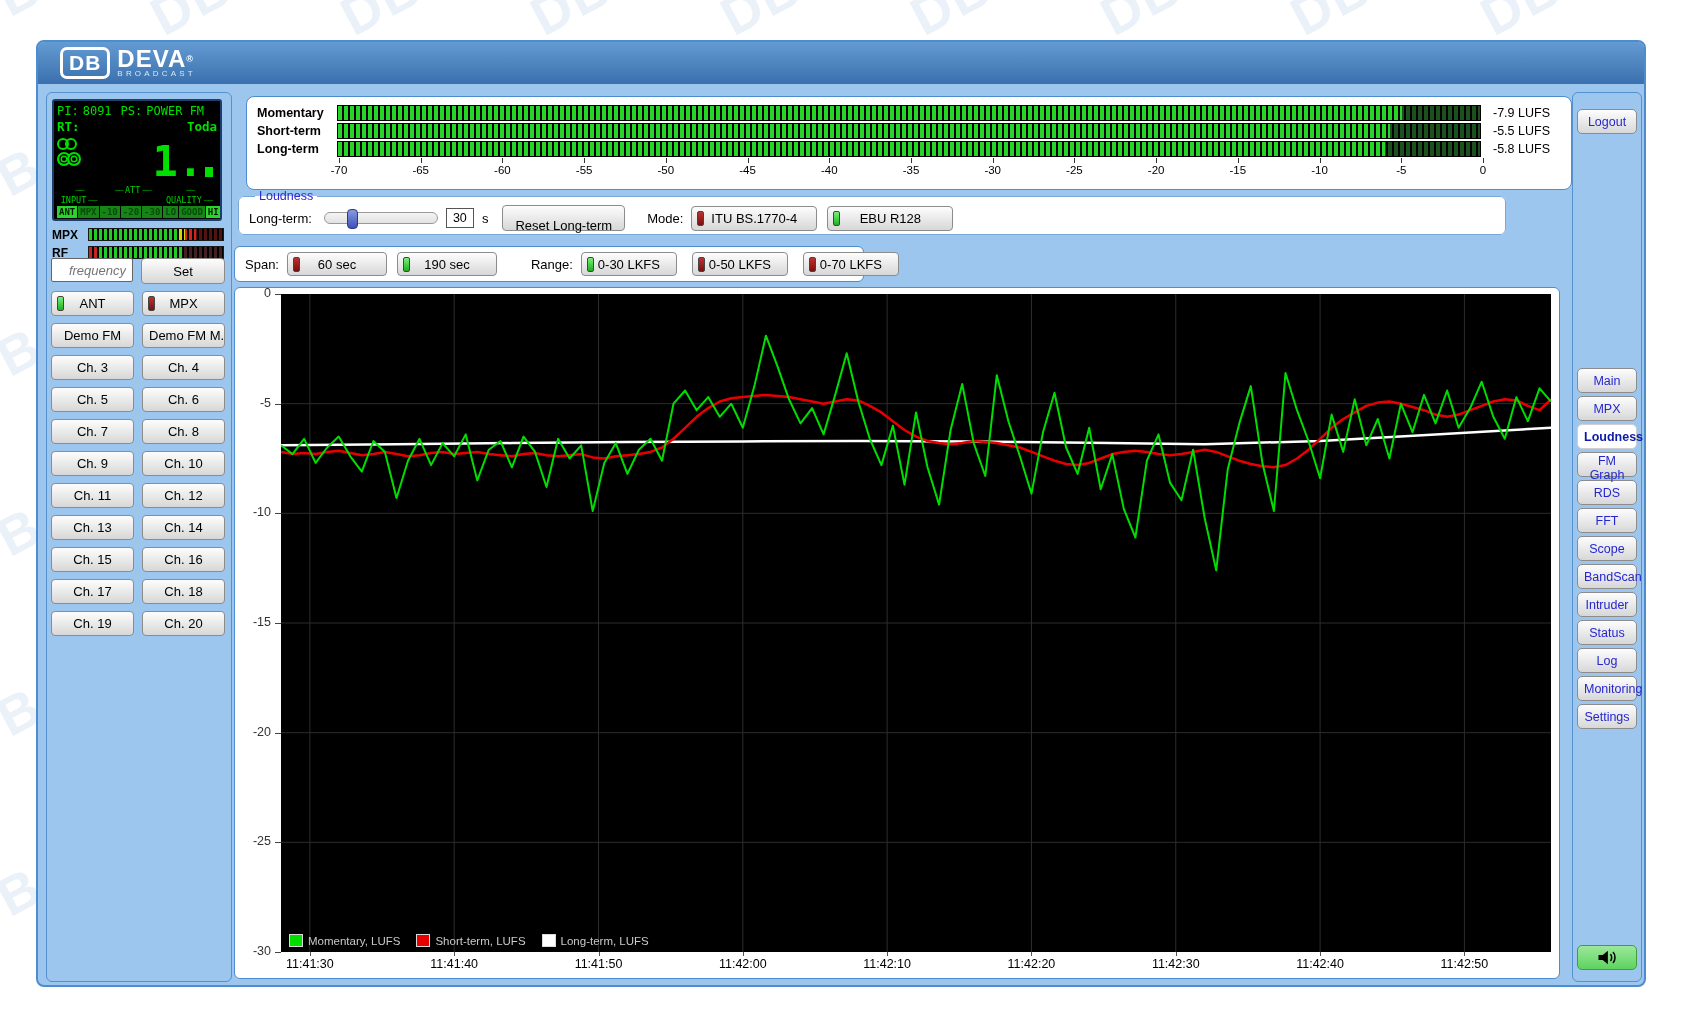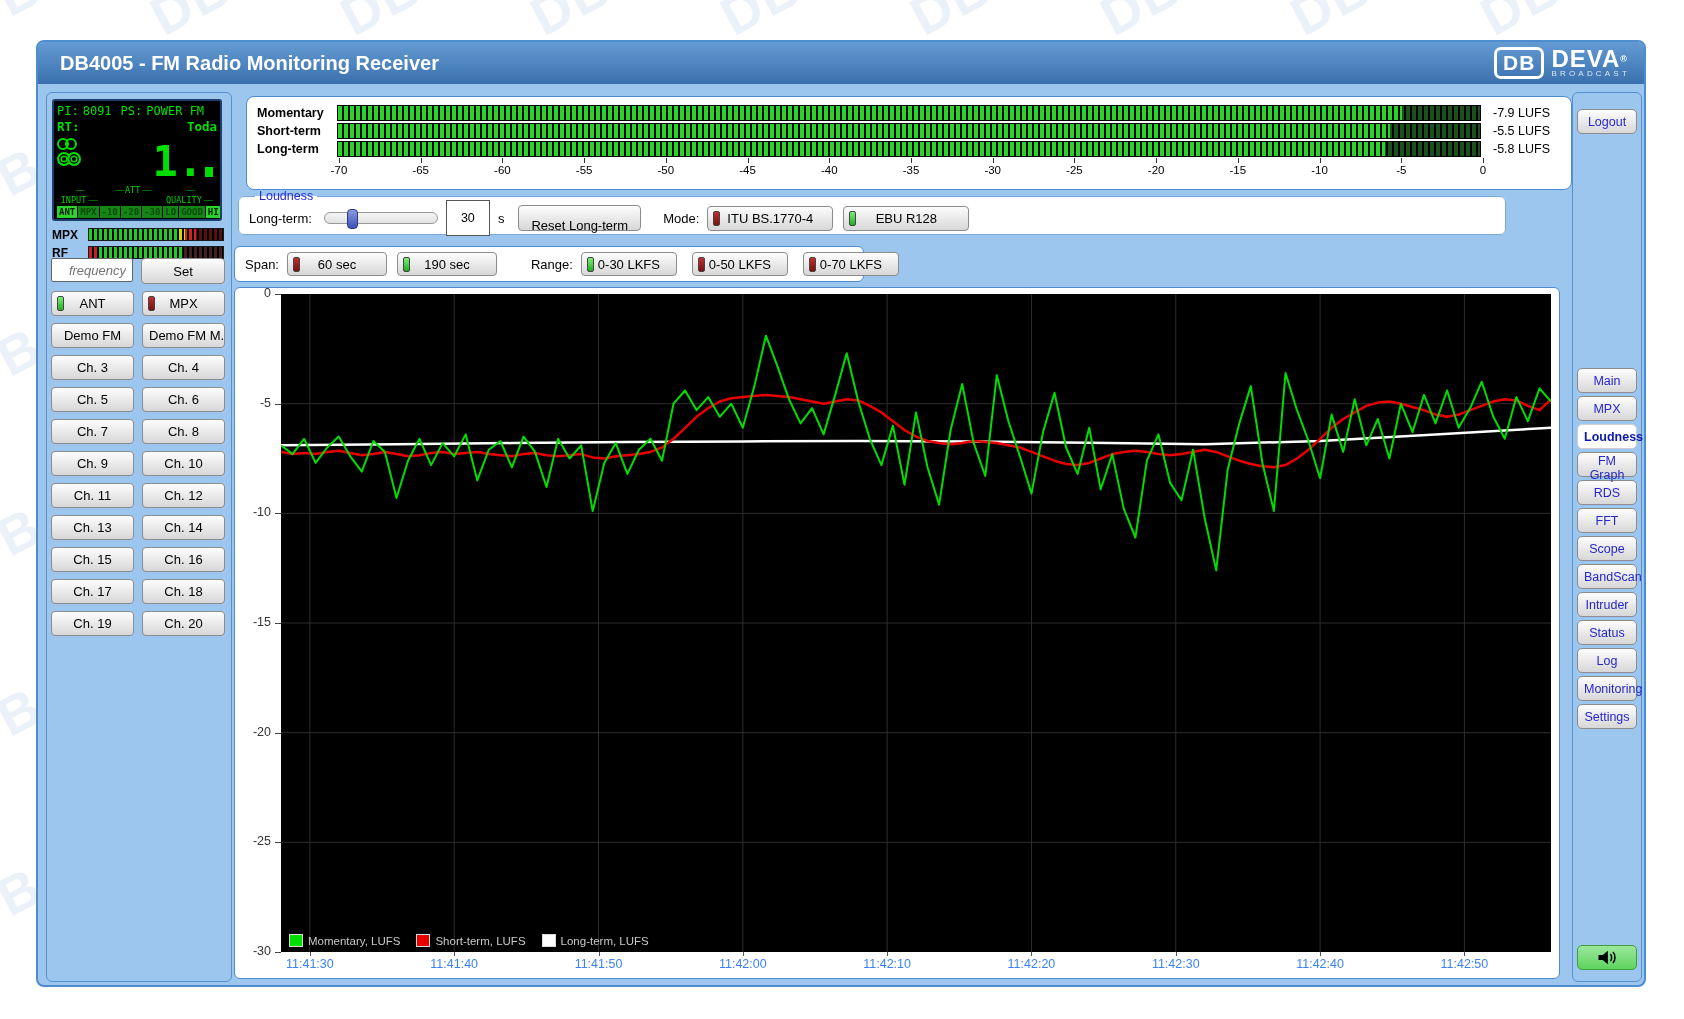--- a/index.html
+++ b/index.html
@@ -92,41 +92,41 @@
   .ticklabel{position:absolute;top:6px;transform:translateX(-50%);font-size:11.5px;color:#000;}
   
   .loud-box{position:absolute;left:200px;top:147px;width:1268px;height:46px;background:#fff;
     border:1px solid #7aa8d8;border-radius:6px;margin:0;padding:0 10px;box-sizing:border-box;}
   .loud-box legend{color:#2a2ad0;font-size:12.5px;padding:0 4px;margin-left:6px;}
   .loud-row{display:flex;align-items:center;height:30px;gap:8px;font-size:13px;color:#000;}
   .slider{width:112px;height:10px;border:1px solid #999;border-radius:6px;background:linear-gradient(#f4f4f4,#e2e2e2);
     position:relative;margin-left:4px;}
   .thumb{position:absolute;left:20%;top:-4px;width:9px;height:18px;background:linear-gradient(#8a9ae0,#3c50b8);
     border:1px solid #283a8a;border-radius:4px;}
-  .num-input{width:26px;height:18px;border:1px solid #555;text-align:center;font-size:12.5px;padding:8px;
+  .num-input{width:26px;height:18px;border:1px solid #555;text-align:center;font-size:12.5px;padding:0;
     font-family:"Liberation Sans",sans-serif;}
   .reset-btn{height:26px;padding:12px 12px;margin-left:6px;}
   .mode-lbl{margin-left:14px;}
   .mode-btn{width:126px;}
   
   .span-box{position:absolute;left:196px;top:204px;width:630px;height:36px;background:#fff;border:1px solid #4d8cce;
     border-radius:6px;display:flex;align-items:center;gap:8px;padding:0 10px;box-sizing:border-box;font-size:13px;color:#000;}
   .span-btn{width:100px;height:24px;}
   .range-lbl{margin-left:26px;}
   .range-btn{width:96px;height:24px;}
   
   .chart-box{position:absolute;left:196px;top:245px;width:1326px;height:692px;background:#fff;
     border:1px solid #4d8cce;border-radius:6px;box-sizing:border-box;}
   .plot{position:absolute;left:46px;top:6px;right:8px;bottom:26px;background:#000;}
   .plot svg{position:absolute;inset:0;width:100%;height:100%;}
   #y-labels{position:absolute;left:0;top:6px;bottom:26px;width:46px;}
   .ylab{position:absolute;right:10px;width:34px;text-align:right;font-size:12.5px;color:#333;}
   .ytick{position:absolute;right:0;width:6px;height:1px;background:#444;}
   #x-labels{position:absolute;left:46px;right:8px;bottom:0;height:26px;}
-  .xlab{position:absolute;top:5px;transform:translateX(-50%);font-size:12.5px;color:#3b82f6;white-space:nowrap;}
+  .xlab{position:absolute;top:5px;transform:translateX(-50%);font-size:12.5px;color:#000000;white-space:nowrap;}
   .xtick{position:absolute;top:0;width:1px;height:4px;background:#555;}
   .legend{position:absolute;left:8px;bottom:5px;display:flex;align-items:center;gap:16px;}
   .leg-item{display:flex;align-items:center;gap:5px;}
   .leg-swatch{width:14px;height:13px;border:1px solid #dadada;box-sizing:border-box;}
   .leg-label{font-size:11.5px;color:#c9c9c9;}
   
   .side-btn{display:block;width:60px;height:25px;margin:0 auto 3px auto;background:linear-gradient(#fdfdfd,#d7d7d7);
     border:1px solid #8c8c8c;border-radius:5px;font-size:12.5px;color:#2626cf;font-family:"Liberation Sans",sans-serif;cursor:pointer;}
   .logout-btn{position:absolute;left:4px;top:16px;}
   #nav{position:absolute;left:4px;top:275px;width:60px;}
@@ -189,21 +189,20 @@
     <div class="wm" style="left: 530px; top: 870px;">DB</div>
     <div class="wm" style="left: 720px; top: 870px;">DB</div>
     <div class="wm" style="left: 910px; top: 870px;">DB</div>
     <div class="wm" style="left: 1100px; top: 870px;">DB</div>
     <div class="wm" style="left: 1290px; top: 870px;">DB</div>
     <div class="wm" style="left: 1480px; top: 870px;">DB</div>
   </div>
 
 <div class="window">
   <div class="titlebar">
-    <span class="title">DB4005 - FM Radio Monitoring Receiver</span>
     <div class="logo">
       <div class="logo-db">
           <span>DB</span>
         </div>
       <div class="logo-right">
         <div class="logo-brand"><span>DEVA</span><sup class="logo-reg">®</sup></div>
         <div class="logo-sub">BROADCAST</div>
       </div>
     </div>
   </div>

